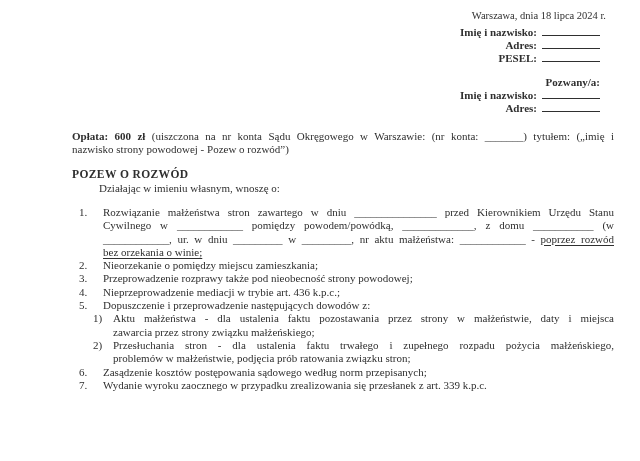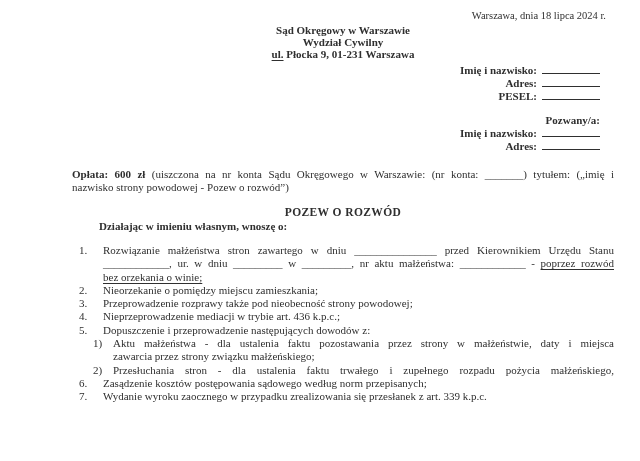--- a/index.html
+++ b/index.html
@@ -21,41 +21,36 @@
   .party-plaintiff { margin-top:4px; }
   .party-defendant { margin-top:11px; }
   .blank {
     display:inline-block; width:58px; margin-left:5px;
     border-bottom:1px solid #2f2f2f;
   }
 
   .fee { margin-top:15px; line-height:13px; }
   .stretch { text-align:justify; text-align-last:justify; }
 
-  .title { text-align:center; margin-top:12px; font-size:11.5px; letter-spacing:0.4px; }
-  .intro { margin-top:1px; padding-left:27px;font-weight:bold; }
+  .title { margin-top:12px; font-size:11.5px; letter-spacing:0.4px; }
+  .intro { margin-top:1px; padding-left:27px; }
 
   .claims { margin-top:11px; line-height:13.3px; }
   .item { position:relative; padding-left:31px; }
   .item > .num { position:absolute; left:7px; top:0; }
   .sub { position:relative; padding-left:10px; }
   .sub > .num { position:absolute; left:-10px; top:0; }
 </style>
 </head>
 <body>
 
 <div class="page">
 
   <div class="date">Warszawa, dnia 18 lipca 2024 r.</div>
 
-  <div class="court">
-    <div class="b">Sąd Okręgowy w Warszawie</div>
-    <div class="b">Wydział Cywilny</div>
-    <div class="b"><span class="u">ul.</span><span> Płocka 9, 01-231 Warszawa</span></div>
-  </div>
 
   <div class="party party-plaintiff">
     <div><span class="b">Imię i nazwisko:</span><span class="blank"></span></div>
     <div><span class="b">Adres:</span><span class="blank"></span></div>
     <div><span class="b">PESEL:</span><span class="blank"></span></div>
   </div>
 
   <div class="party party-defendant">
     <div class="b">Pozwany/a:</div>
     <div><span class="b">Imię i nazwisko:</span><span class="blank"></span></div>
@@ -69,20 +64,21 @@
 
   <div class="title b">POZEW O ROZWÓD</div>
 
   <div class="intro">Działając w imieniu własnym, wnoszę o:</div>
 
   <div class="claims">
 
     <div class="item">
       <span class="num">1.</span>
       <div class="stretch">Rozwiązanie małżeństwa stron zawartego w dniu _______________ przed Kierownikiem Urzędu Stanu</div>
+      <div class="stretch">Cywilnego w ____________ pomiędzy powodem/powódką, _____________, z domu ___________ (w</div>
       <div class="stretch"><span>____________, ur. w dniu _________ w _________, nr aktu małżeństwa: ____________ - </span><span class="u">poprzez rozwód</span></div>
       <div><span class="u">bez orzekania o winie;</span></div>
     </div>
 
     <div class="item">
       <span class="num">2.</span>
       <div>Nieorzekanie o pomiędzy miejscu zamieszkania;</div>
     </div>
 
     <div class="item">
@@ -99,20 +95,21 @@
       <span class="num">5.</span>
       <div>Dopuszczenie i przeprowadzenie następujących dowodów z:</div>
       <div class="sub">
         <span class="num">1)</span>
         <div class="stretch">Aktu małżeństwa - dla ustalenia faktu pozostawania przez strony w małżeństwie, daty i miejsca</div>
         <div>zawarcia przez strony związku małżeńskiego;</div>
       </div>
       <div class="sub">
         <span class="num">2)</span>
         <div class="stretch">Przesłuchania stron - dla ustalenia faktu trwałego i zupełnego rozpadu pożycia małżeńskiego,</div>
+        <div>problemów w małżeństwie, podjęcia prób ratowania związku stron;</div>
       </div>
     </div>
 
     <div class="item">
       <span class="num">6.</span>
       <div>Zasądzenie kosztów postępowania sądowego według norm przepisanych;</div>
     </div>
 
     <div class="item">
       <span class="num">7.</span>

